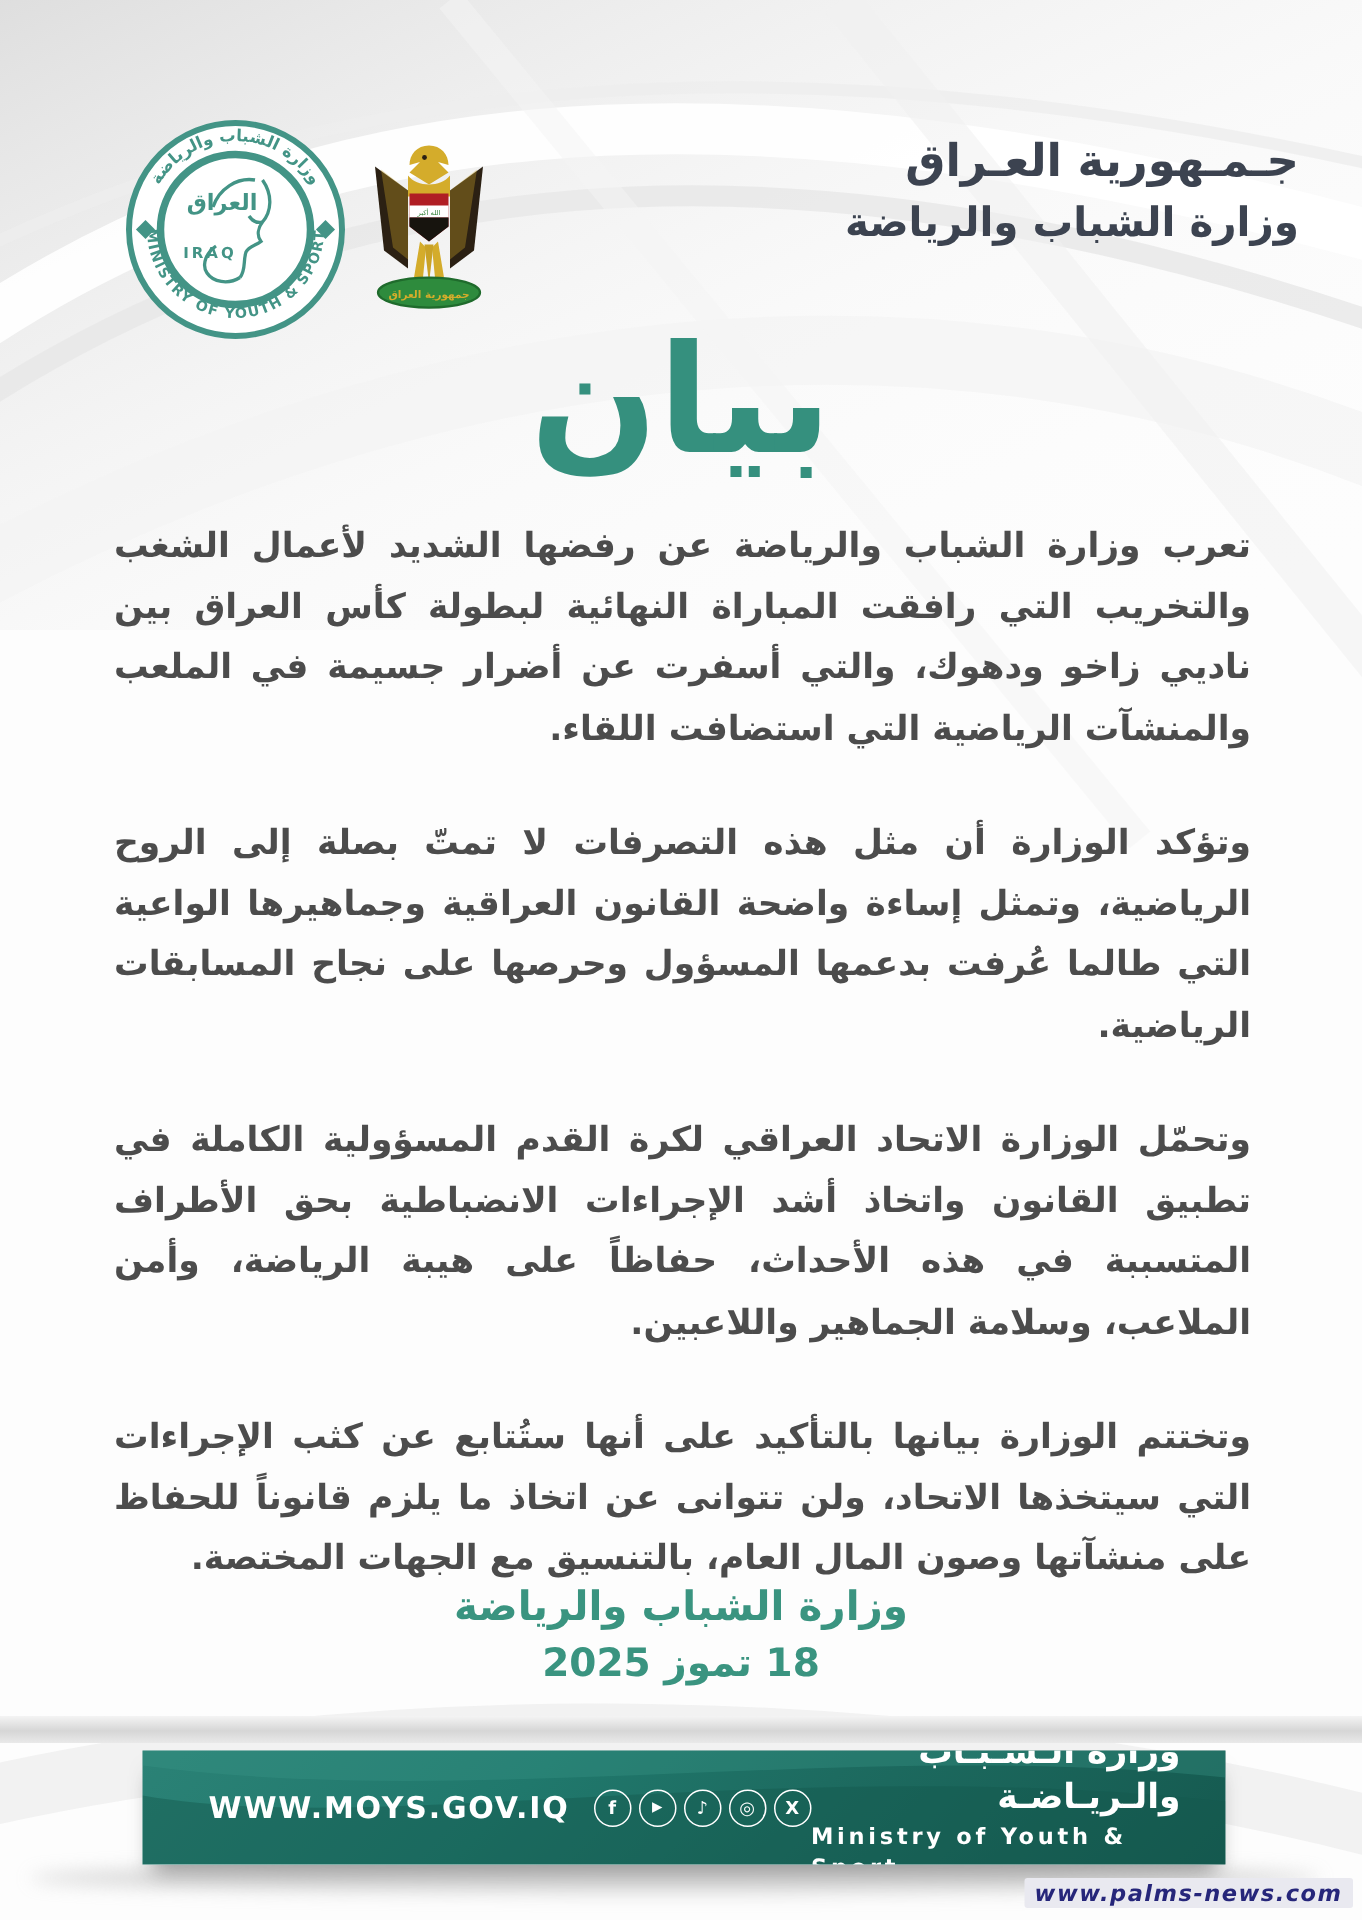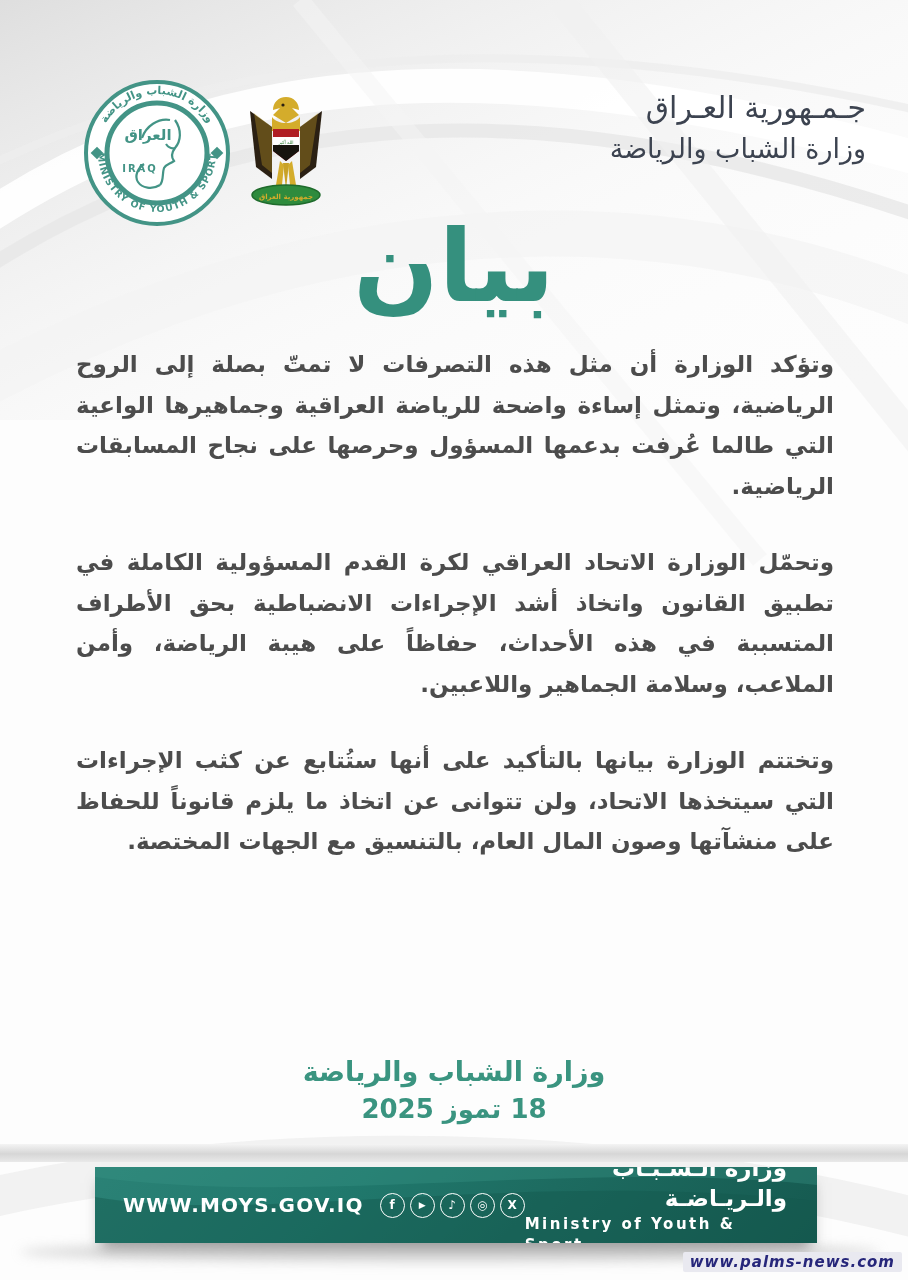--- a/index.html
+++ b/index.html
@@ -10,21 +10,21 @@
     background:#fdfdfd;
     font-family:"DejaVu Sans","Liberation Sans",sans-serif;
   }
   
   .bg-layer{position:absolute;inset:0;z-index:0;pointer-events:none;}
   
   .header{position:absolute;top:70px;left:0;right:0;height:165px;z-index:2;}
   .logo-group{position:absolute;left:82px;top:8px;display:flex;align-items:center;gap:10px;}
   .header-titles{
     position:absolute;right:42px;top:18px;text-align:right;direction:rtl;
-    color:#3c4350;font-weight:normal;
+    color:#3c4350;font-weight:bold;
   }
   .header-titles .country{font-size:30px;letter-spacing:1px;line-height:1.35;}
   .header-titles .ministry{font-size:27px;line-height:1.5;}
   
   .statement-title{
     position:absolute;top:212px;left:0;right:0;z-index:2;
     text-align:center;direction:rtl;
     color:#35907e;font-size:100px;font-weight:bold;line-height:1.1;
   }
   
@@ -50,21 +50,21 @@
   }
   
   .footer-bar{
     position:absolute;left:95px;top:1167px;width:722px;height:76px;z-index:3;
     background:linear-gradient(135deg,#2b8276 0%,#20786c 35%,#1d6b60 60%,#15594f 100%);
     box-shadow:0 10px 14px -6px rgba(60,60,60,.55);
     display:flex;align-items:center;justify-content:space-between;
     overflow:hidden;
   }
   .footer-wave{position:absolute;inset:0;pointer-events:none;}
-  .footer-left{display:flex;align-items:center;gap:16px;padding-left:28px;position:relative;z-index:1;}
+  .footer-left{display:flex;align-items:center;gap:16px;padding-left:44px;position:relative;z-index:1;}
   .footer-site{color:#ffffff;font-weight:bold;font-size:20px;letter-spacing:1.2px;}
   .social-row{display:flex;align-items:center;gap:5px;}
   .social-icon{
     width:23px;height:23px;border:1.6px solid #ffffff;border-radius:50%;
     display:flex;align-items:center;justify-content:center;
     color:#ffffff;font-size:12px;font-weight:bold;line-height:1;
   }
   .footer-right{
     direction:rtl;padding-left:0;padding-right:30px;color:#ffffff;
     position:relative;z-index:1;
@@ -166,21 +166,22 @@
 
     <div class="header-titles">
       <div class="country">جـمـهورية العـراق</div>
       <div class="ministry">وزارة الشباب والرياضة</div>
     </div>
   </div>
 
   <div class="statement-title">بيان</div>
 
   <div class="body-text">
-    <p>وتؤكد الوزارة أن مثل هذه التصرفات لا تمتّ بصلة إلى الروح الرياضية، وتمثل إساءة واضحة للرياضة العراقية وجماهيرها الواعية التي طالما عُرفت بدعمها المسؤول وحرصها على نجاح المسابقات الرياضية.</p>
+    <p>تعرب وزارة الشباب والرياضة عن رفضها الشديد لأعمال الشغب والتخريب التي رافقت المباراة النهائية لبطولة كأس العراق بين ناديي زاخو ودهوك، والتي أسفرت عن أضرار جسيمة في الملعب والمنشآت الرياضية التي استضافت اللقاء.</p>
+    <p>وتؤكد الوزارة أن مثل هذه التصرفات لا تمتّ بصلة إلى الروح الرياضية، وتمثل إساءة واضحة القانون العراقية وجماهيرها الواعية التي طالما عُرفت بدعمها المسؤول وحرصها على نجاح المسابقات الرياضية.</p>
     <p>وتحمّل الوزارة الاتحاد العراقي لكرة القدم المسؤولية الكاملة في تطبيق القانون واتخاذ أشد الإجراءات الانضباطية بحق الأطراف المتسببة في هذه الأحداث، حفاظاً على هيبة الرياضة، وأمن الملاعب، وسلامة الجماهير واللاعبين.</p>
     <p>وتختتم الوزارة بيانها بالتأكيد على أنها ستُتابع عن كثب الإجراءات التي سيتخذها الاتحاد، ولن تتوانى عن اتخاذ ما يلزم قانوناً للحفاظ على منشآتها وصون المال العام، بالتنسيق مع الجهات المختصة.</p>
   </div>
 
   <div class="signature">
     <div class="sig-name">وزارة الشباب والرياضة</div>
     <div class="sig-date">18 تموز 2025</div>
   </div>
 
   <div class="pre-footer-strip"></div>

